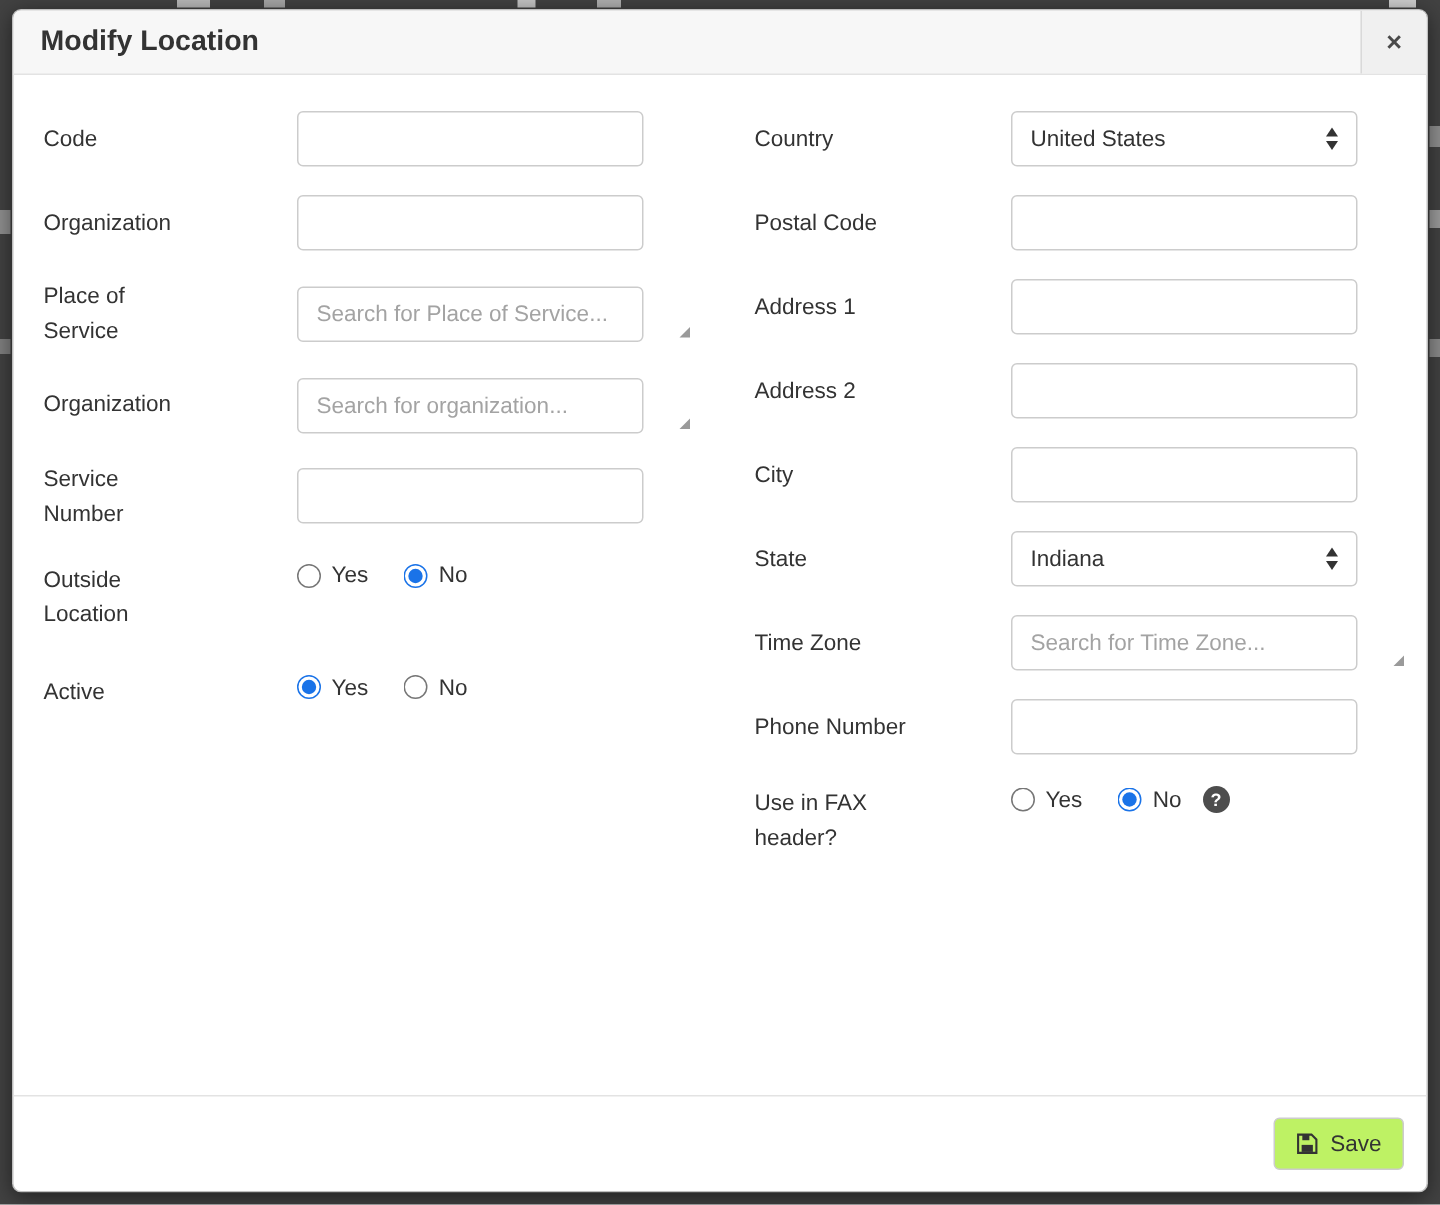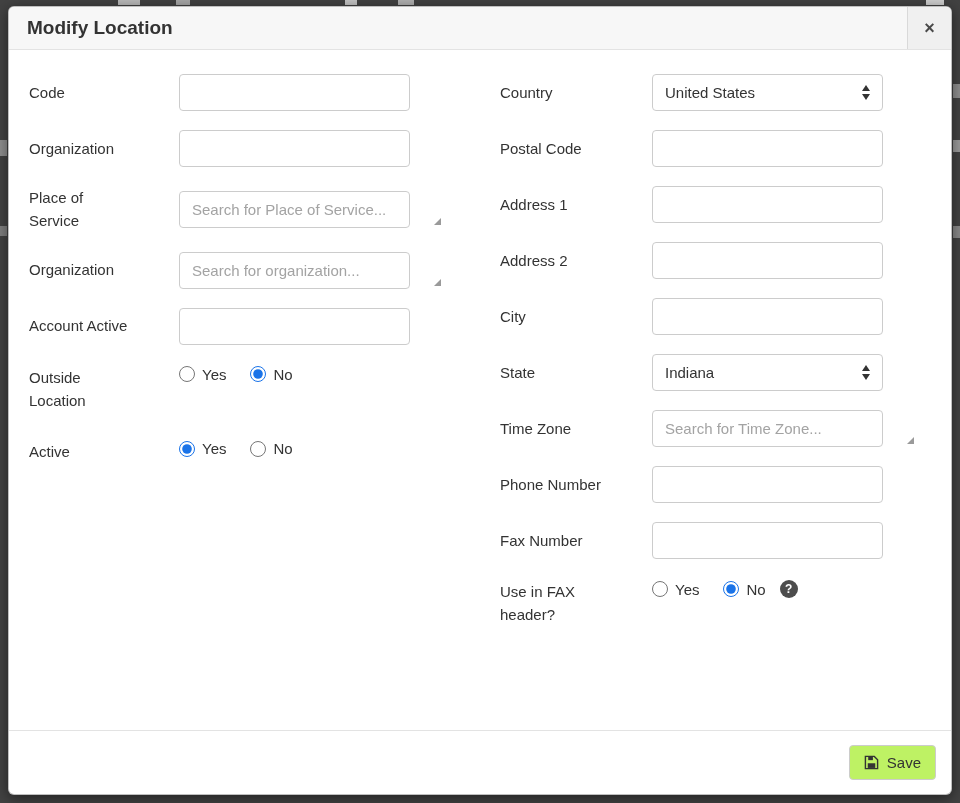--- a/index.html
+++ b/index.html
@@ -62,20 +62,21 @@
     align-content: start;
     overflow: hidden;
   }
   .col { align-content: start; }
 
   .row {
     display: grid;
     grid-template-columns: 150px 1fr;
     align-items: center;
     margin-bottom: 19px;
+    gap: 19px;
   }
   .col-right .row { grid-template-columns: 152px 1fr; }
   .row.radio-row { align-items: start; padding-top: 2px; margin-bottom: 26px; }
 
   .lbl {
     font-size: 15px;
     color: #333;
     line-height: 1.55;
     display: block;
   }
@@ -212,21 +213,21 @@
       </div>
 
       <div class="row">
         <span class="lbl">Organization</span>
         <div class="search-wrap">
           <input class="txt" type="text" placeholder="Search for organization..." style="">
         </div>
       </div>
 
       <div class="row">
-        <span class="lbl">Account Active</span>
+        <span class="lbl">Service Number</span>
         <div><input class="txt" type="text" style=""></div>
       </div>
 
       <div class="row radio-row">
         <span class="lbl">Outside Location</span>
         <div class="radio-group">
           <label class="radio-opt">
             <input type="radio" name="outside_location" value="Yes" style="">
             <span>Yes</span>
           </label>
@@ -303,24 +304,20 @@
         <div class="search-wrap">
           <input class="txt" type="text" placeholder="Search for Time Zone..." style="">
         </div>
       </div>
 
       <div class="row">
         <span class="lbl">Phone Number</span>
         <div><input class="txt" type="text" style=""></div>
       </div>
 
-      <div class="row">
-        <span class="lbl">Fax Number</span>
-        <div><input class="txt" type="text" style=""></div>
-      </div>
 
       <div class="row radio-row">
         <span class="lbl">Use in FAX header?</span>
         <div class="radio-group">
           <label class="radio-opt">
             <input type="radio" name="use_in_fax_header" value="Yes" style="">
             <span>Yes</span>
           </label>
           <label class="radio-opt">
             <input type="radio" name="use_in_fax_header" value="No" checked="" style="">

